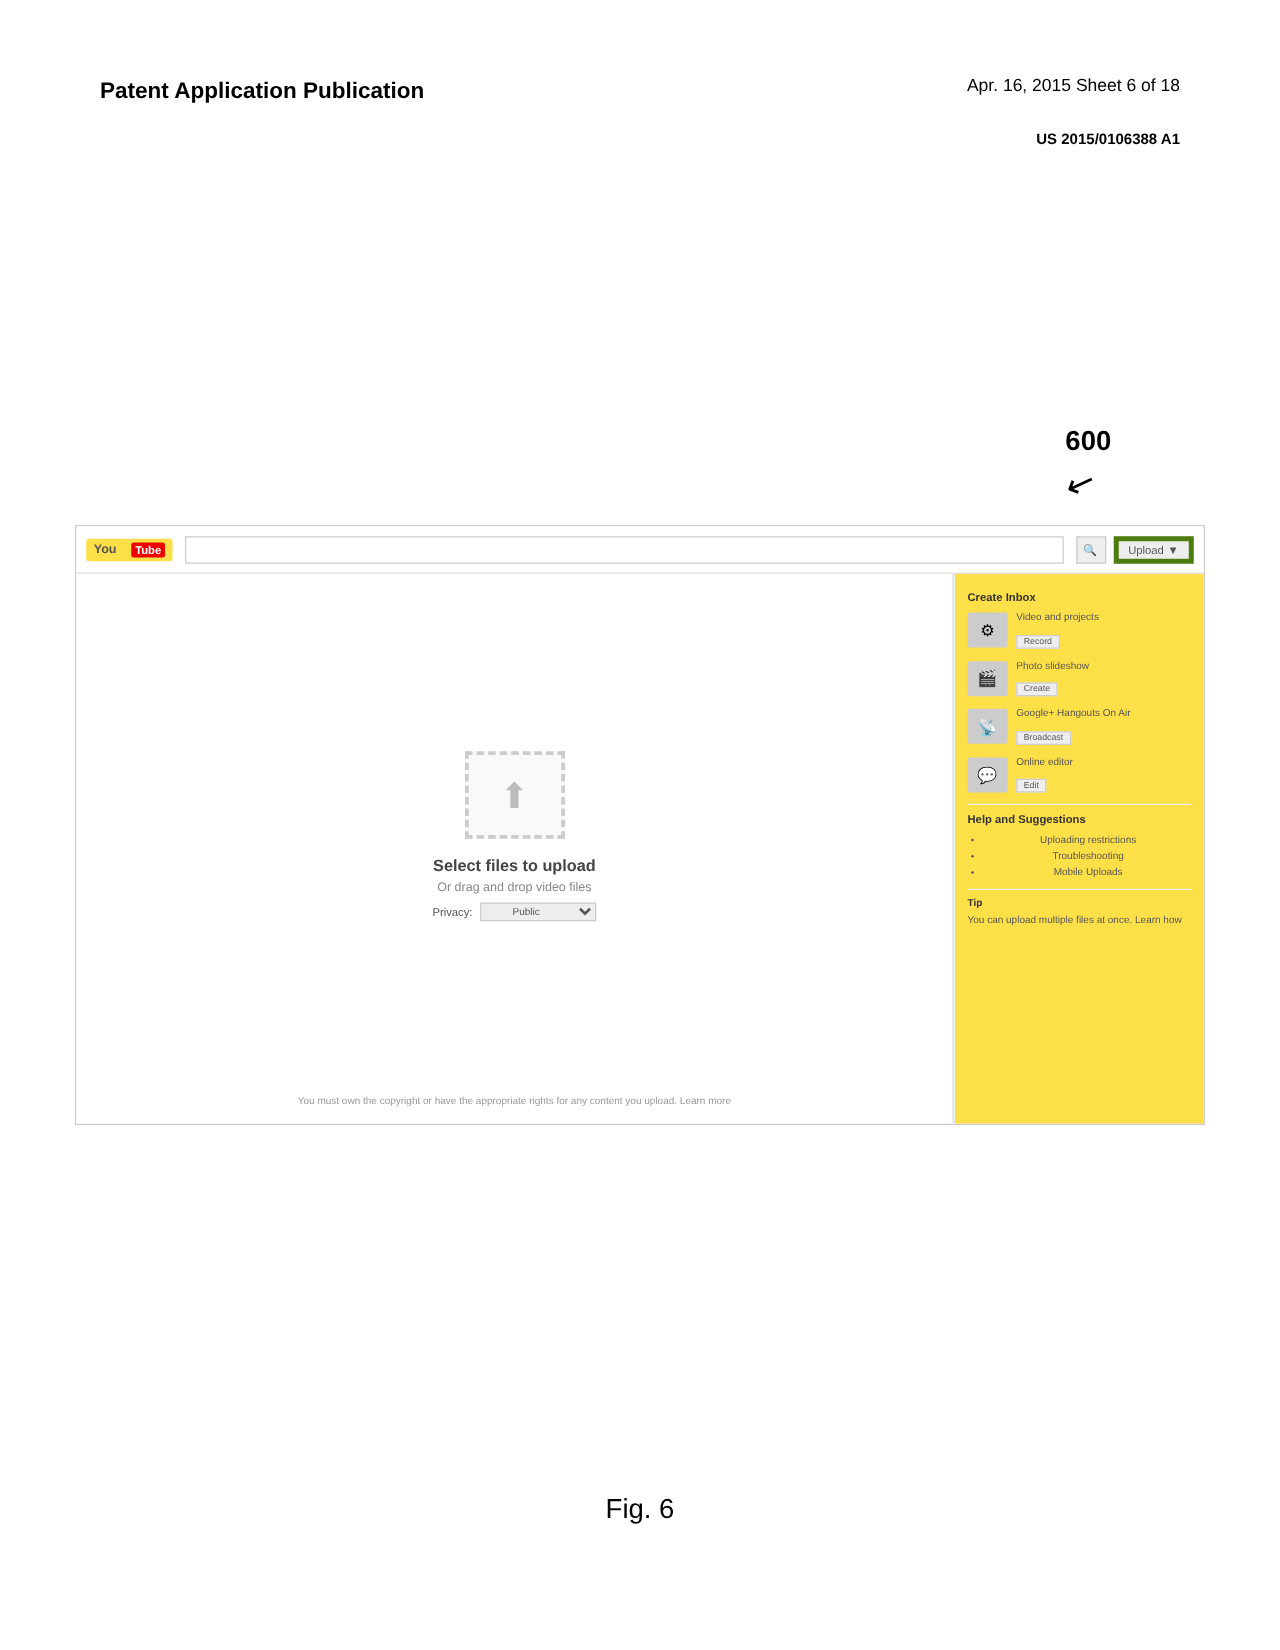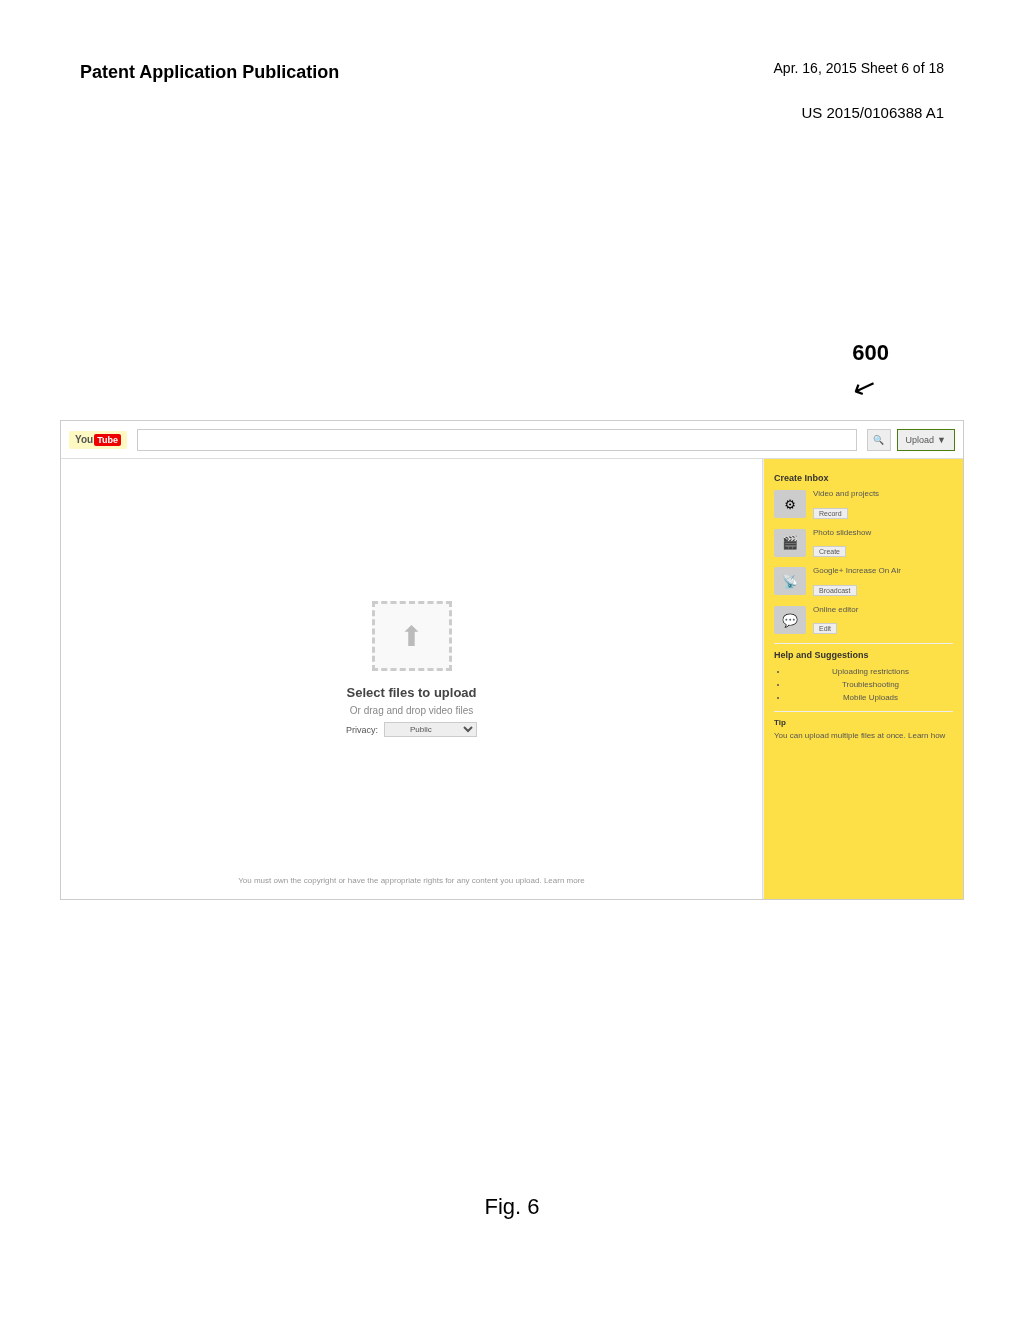--- a/index.html
+++ b/index.html
@@ -34,22 +34,22 @@
       text-align: right;
       font-size: 14px;
       color: #000;
     }
 
     .patent-meta .date-sheet {
       margin-bottom: 4px;
     }
 
     .patent-meta .patent-number {
-      font-size: 15px;
-      font-weight: normal;
+      font-size: 12px;
+      font-weight: bold;
       margin-top: 28px;
     }
 
     
     .figure-label-600 {
       position: absolute;
       top: 340px;
       right: 135px;
       font-size: 22px;
       font-weight: bold;
@@ -83,31 +83,31 @@
       height: 38px;
       background: #fff;
       border-bottom: 1px solid #ddd;
       display: flex;
       align-items: center;
       padding: 0 8px;
       gap: 6px;
     }
 
     .yt-logo {
-      background: #fef9c3;
+      background: #fde047;
       color: #fff;
       font-size: 11px;
       font-weight: bold;
       padding: 3px 6px;
       border-radius: 2px;
       min-width: 55px;
       text-align: center;
       display: flex;
       align-items: center;
-      gap: 1px;
+      gap: 12px;
     }
 
     .yt-logo-you {
       color: #555;
       font-size: 10px;
       font-weight: bold;
     }
 
     .yt-logo-tube {
       background: #e00;
@@ -133,21 +133,21 @@
       border: 1px solid #ccc;
       display: flex;
       align-items: center;
       justify-content: center;
       font-size: 9px;
       color: #666;
     }
 
     .yt-upload-btn {
       background: #eee;
-      border: 1px solid #4d7c0f;
+      border: 4px solid #4d7c0f;
       font-size: 9px;
       color: #555;
       padding: 2px 8px;
       height: 22px;
       display: flex;
       align-items: center;
       gap: 3px;
     }
 
     
@@ -405,21 +405,21 @@
             <span>Photo slideshow</span>
           </div>
           <button class="create-option-btn">Create</button>
         </div>
       </div>
 
       <div class="create-option">
         <div class="create-thumb">📡</div>
         <div class="create-option-info">
           <div class="create-option-title">
-            <span>Google+ Increase On Air</span>
+            <span>Google+ Hangouts On Air</span>
           </div>
           <button class="create-option-btn">Broadcast</button>
         </div>
       </div>
 
       <div class="create-option">
         <div class="create-thumb">💬</div>
         <div class="create-option-info">
           <div class="create-option-title">
             <span>Online editor</span>

